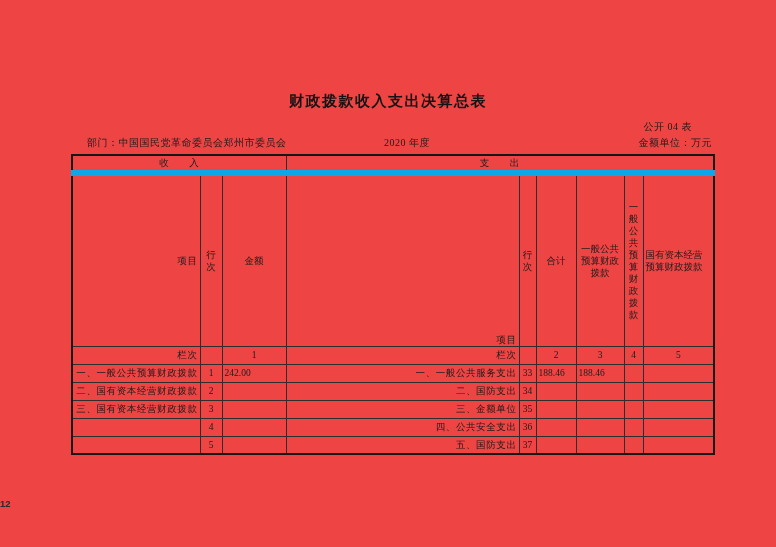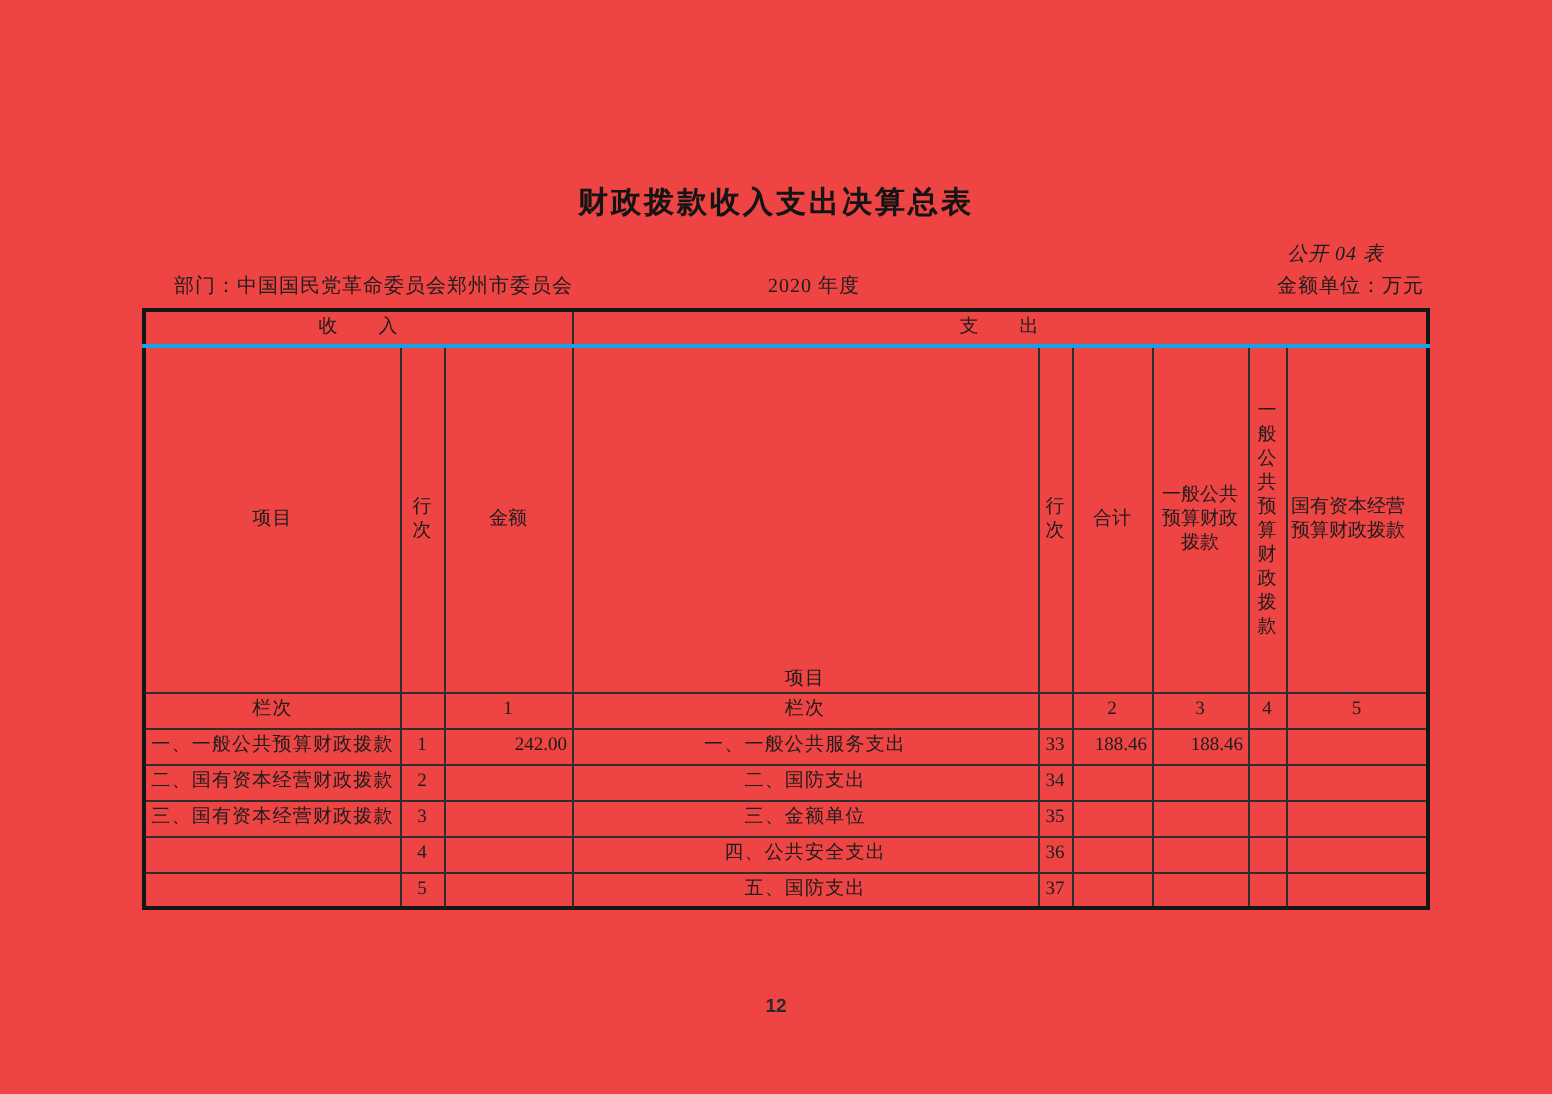--- a/index.html
+++ b/index.html
@@ -14,21 +14,21 @@
   }
   .doc-title {
     position: absolute; top: 92px; left: 0; right: 0;
     text-align: center;
     font-family: "Liberation Sans", "DejaVu Sans", sans-serif;
     font-size: 15px; font-weight: bold; letter-spacing: 1.5px;
     color: #141414;
   }
   .table-code {
     position: absolute; top: 120px; right: 84px;
-    font-size: 10px; letter-spacing: 0.5px; font-style: italic;
+    font-size: 10px; letter-spacing: 0.5px;
   }
   .meta-row { position: absolute; top: 136px; left: 71px; right: 63px; height: 14px; font-size: 10px; }
   .meta-dept { position: absolute; left: 16px; top: 0; letter-spacing: 0.5px; }
   .meta-year { position: absolute; left: 0; right: 0; top: 0; text-align: center; text-indent: 30px; letter-spacing: 0.5px; }
   .meta-unit { position: absolute; right: 1px; top: 0; letter-spacing: 0.5px; }
 
   table.fin {
     position: absolute; left: 71px; top: 154px;
     border-collapse: collapse; table-layout: fixed;
     width: 642px;
@@ -39,35 +39,34 @@
     font-size: 9.5px; line-height: 12px;
     padding: 0 2px;
     overflow: hidden;
     word-break: break-all;
     color: #1c1c1c;
   }
   tr.r-sec  { height: 18px; }
   tr.r-tall { height: 173px; }
   tr.r-idx  { height: 18px; }
   tr.r-data { height: 18px; }
-  tr.r-sec td { border-bottom: 2px solid #0ea5e9; text-align: center; letter-spacing: 0.5px; }
+  tr.r-sec td { border-bottom: 6px solid #0ea5e9; text-align: center; letter-spacing: 0.5px; }
   td.divider-l { border-left: 2px solid #161616; }
-  td.item { text-align: center; letter-spacing: 0.6px; }
+  td.item { text-align: right; letter-spacing: 0.6px; }
   td.num  { text-align: center; }
-  td.amt  { text-align: right; padding-right: 1px; }
+  td.amt  { text-align: left; padding-right: 1px; }
   td.ctr  { text-align: center; }
   td.vbottom { vertical-align: bottom; padding-bottom: 2px; }
   td.nopad { padding: 0; }
   td.wrap5 { padding: 0 1px; font-size: 9px; line-height: 13px; text-align: center; }
   td.vert  { padding: 0 5px; font-size: 9px; line-height: 14px; text-align: center; }
   td.stack { padding: 0 4px; font-size: 9px; line-height: 13px; text-align: center; }
   td.statecol { padding: 0 2px; font-size: 9px; line-height: 13px; text-align: left; }
   .page-number {
     position: absolute; top: 498px; left: 0; right: 0;
-    text-align: center;
     font-family: "Liberation Sans", "DejaVu Sans", sans-serif;
     font-size: 9.5px; font-weight: bold; color: #2a2a2a;
   }
 </style>
 </head>
 <body>
 
 <div class="page">
 
   <div class="doc-title">财政拨款收入支出决算总表</div>

